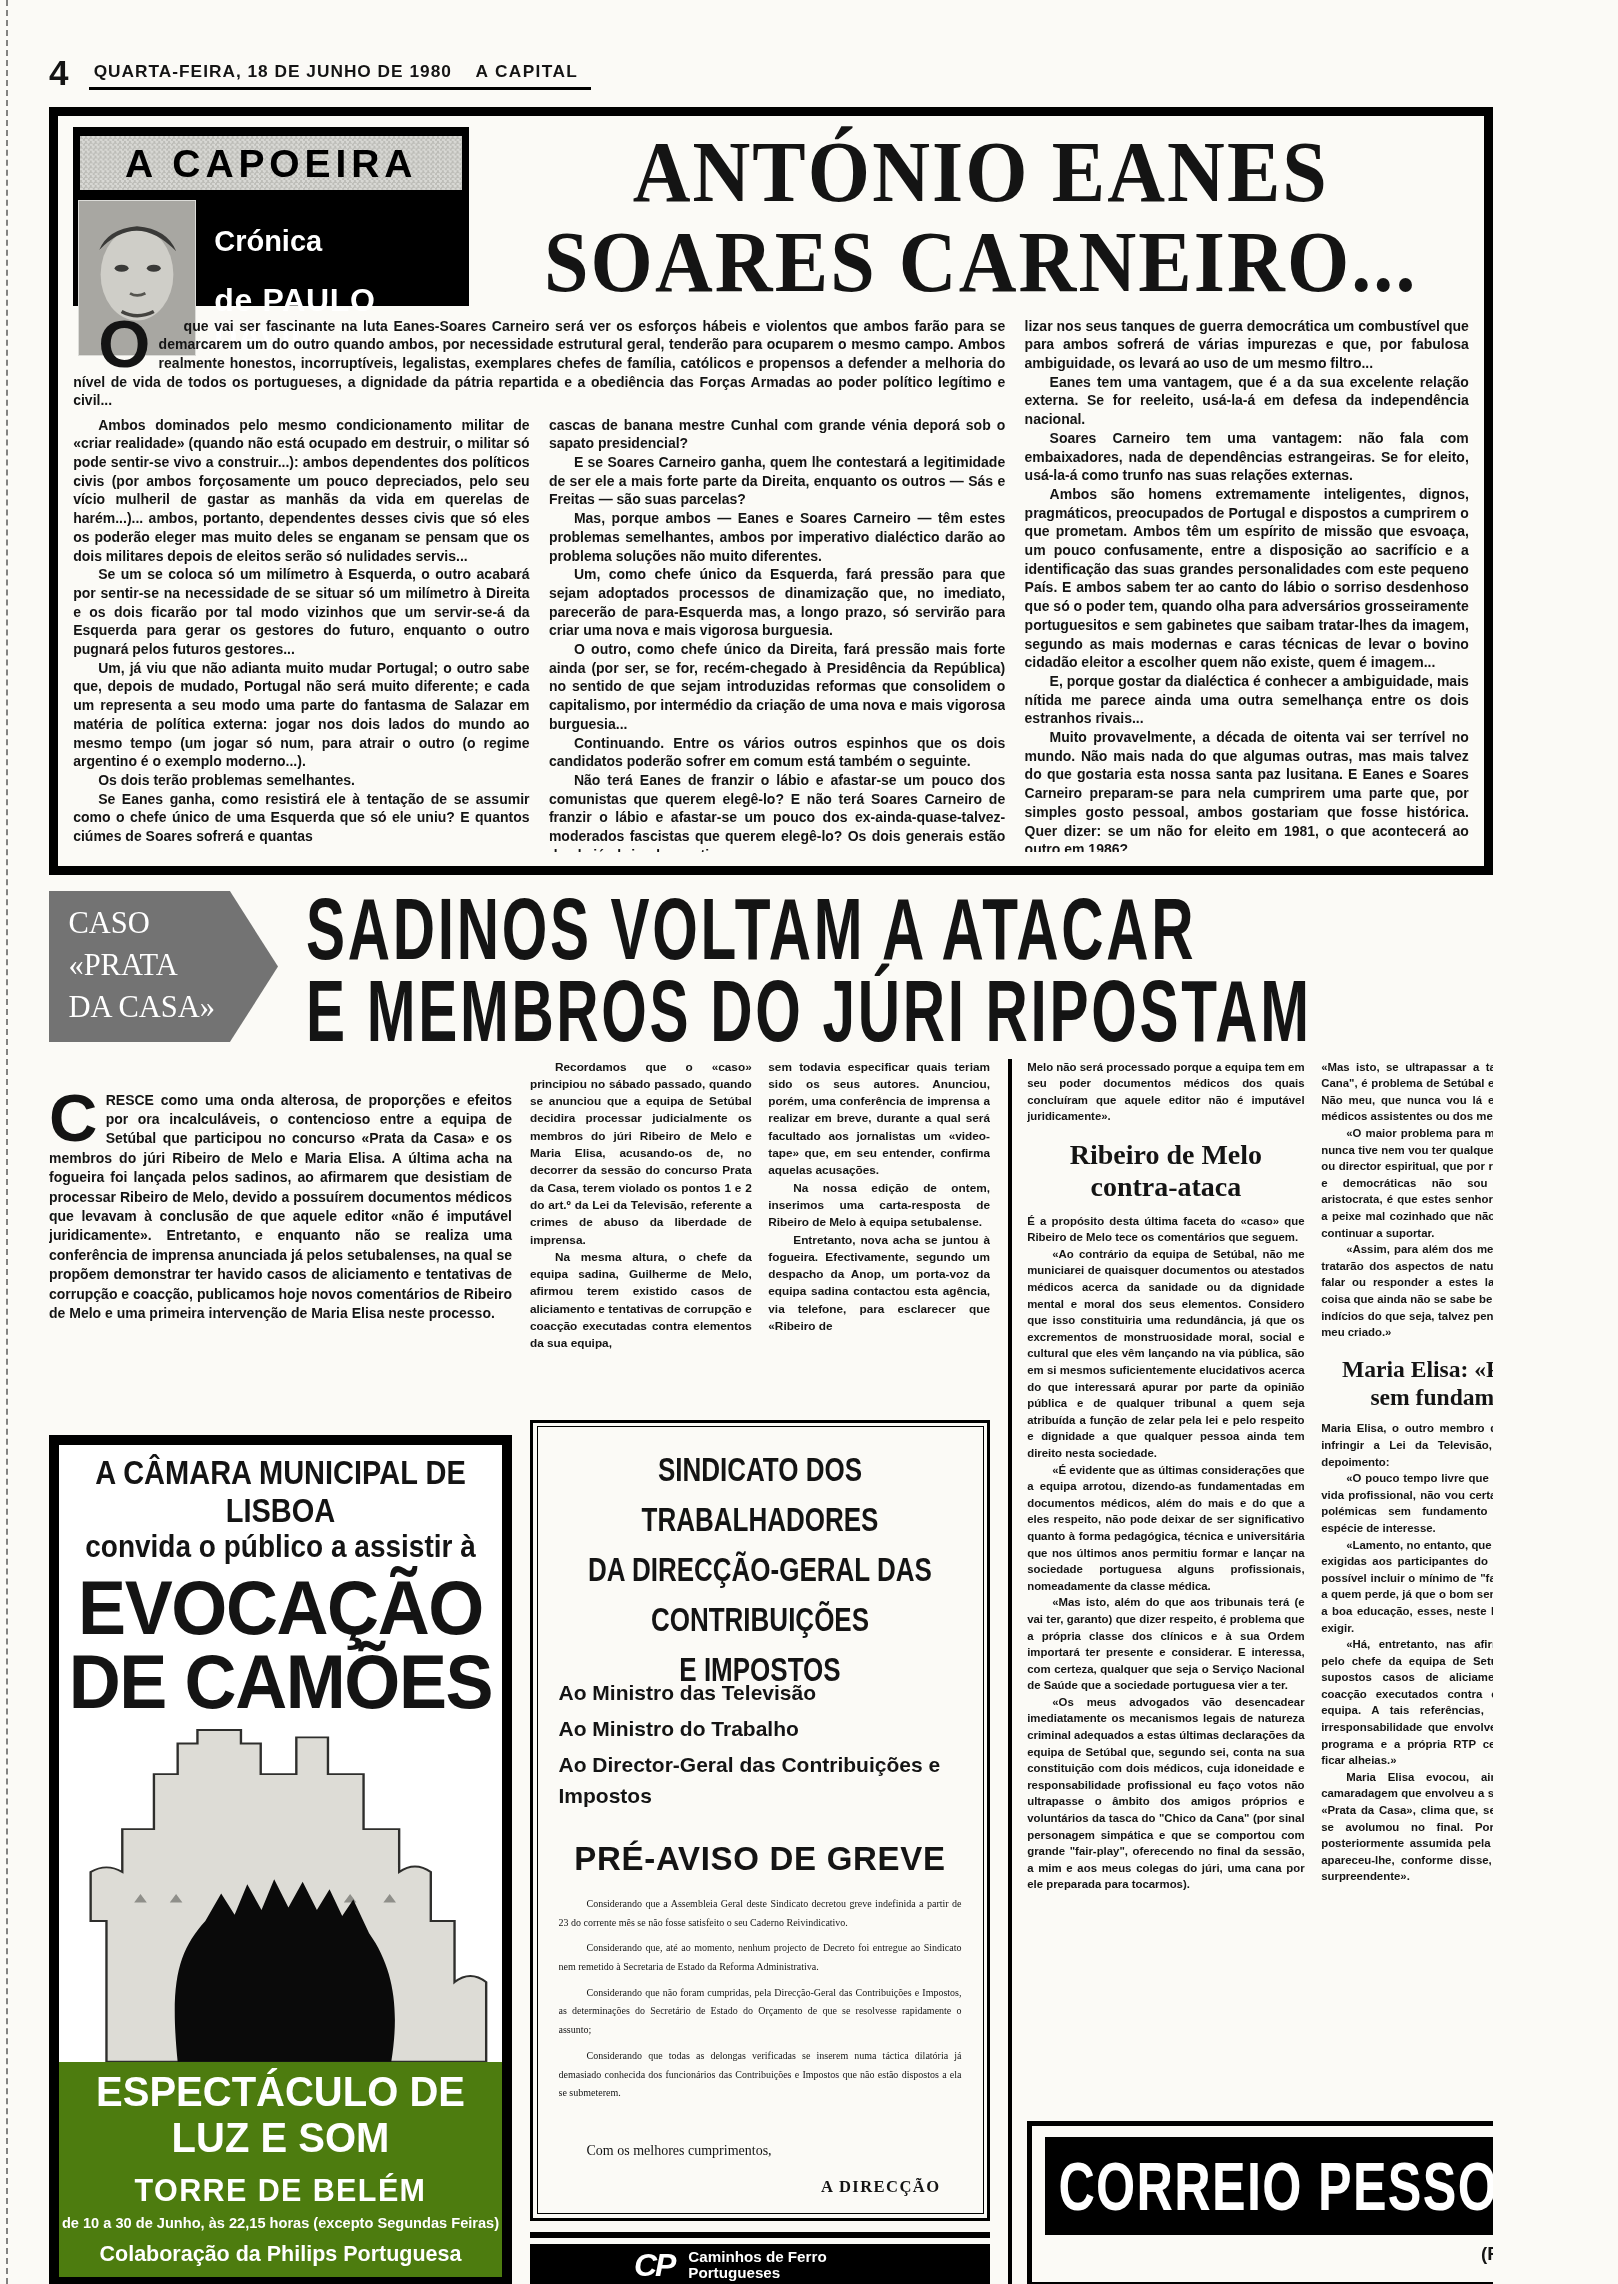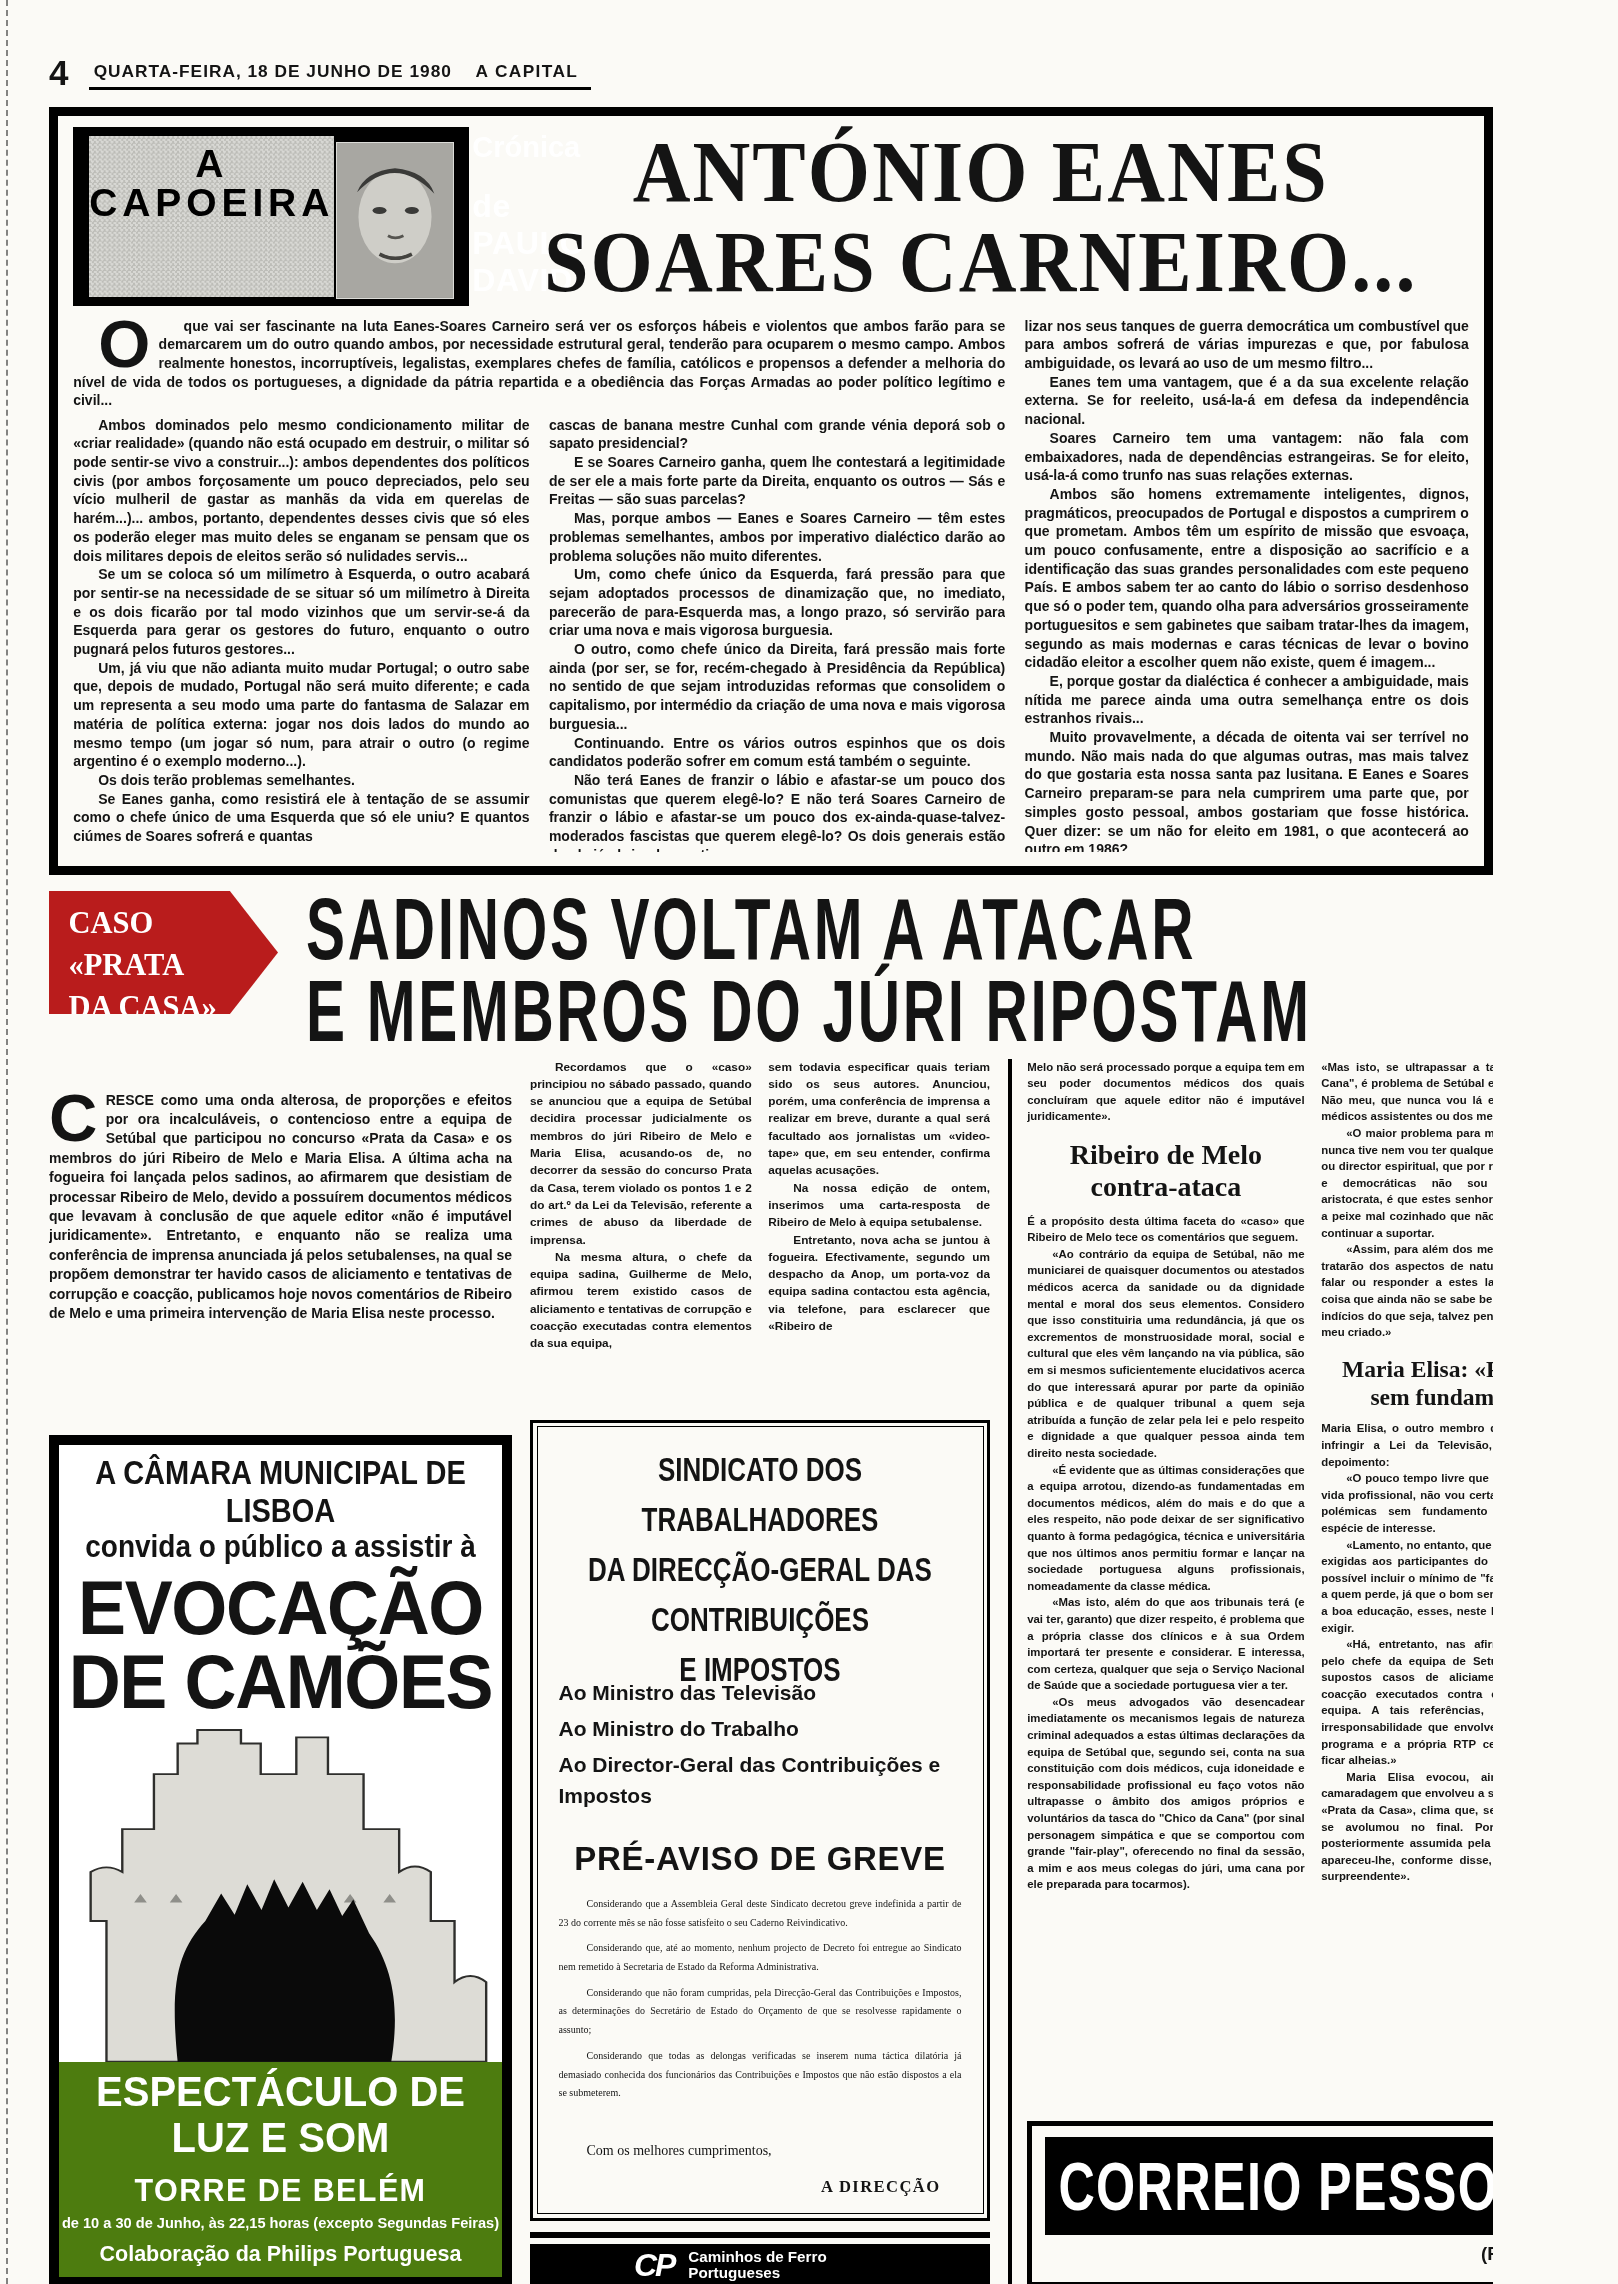--- a/index.html
+++ b/index.html
@@ -12,21 +12,21 @@
   .masthead{display:flex;align-items:flex-end;gap:21px;height:54px;}
   .pagenum{font-size:35px;font-weight:900;line-height:1;}
   .dateline{font-size:17.3px;font-weight:800;letter-spacing:1px;border-bottom:3.5px solid #000;
             padding:0 12.5px 5.5px 4.2px;display:flex;gap:23.6px;}
   .dateline .cap{letter-spacing:1.4px;}
 
   
   .eanes-box{margin-top:16.6px;border:9px solid #000;height:768px;box-sizing:border-box;
              padding:11px 15.2px;background:#fbfaf6;}
   .eanes-top{display:flex;gap:23.6px;height:179px;}
-  .capoeira{width:396px;background:#000;padding:7px 14px;box-sizing:border-box;display:flex;flex:none;}
+  .capoeira{width:396px;background:#000;padding:7px 5px;box-sizing:border-box;display:flex;flex-direction:column;flex:none;}
   .capoeira-title{background:repeating-conic-gradient(#d8d8d4 0% 25%,#bdbdb8 0% 50%) 0 0/4.9px 4.9px;
                   border:2.8px solid #000;color:#000;font-weight:900;font-size:39px;line-height:1.0;
                   text-align:center;letter-spacing:4.9px;padding:8.3px 0 7px;}
   .capoeira-bottom{flex:1;display:flex;gap:18px;padding-top:8.3px;align-items:stretch;}
   .portrait{width:116px;background:#9a9a96;flex:none;border:1.4px solid #dcdcd8;}
   .cronica{color:#fff;display:flex;flex-direction:column;justify-content:flex-end;gap:24px;}
   .cronica-1{font-size:29px;font-weight:800;}
   .cronica-2{font-size:32px;font-weight:800;letter-spacing:0.7px;}
   .eanes-headline{flex:1;display:flex;flex-direction:column;justify-content:space-between;
                   font-family:"Liberation Serif","DejaVu Serif",serif;font-weight:900;text-align:center;padding:2.8px 0 7px;}
@@ -38,23 +38,23 @@
   .lead-p{margin:0 0 4.2px;}
   .dropcap{float:left;font-size:67px;line-height:50px;font-weight:900;padding:2.8px 8.3px 0 0;}
   .two-cols{display:flex;gap:19.4px;flex:1;overflow:hidden;margin-top:5.5px;}
   .tcol{flex:1;}
   .eanes-col3{flex:1;overflow:hidden;}
   .bodycol p{margin:0;text-indent:25px;}
   .bodycol p.noindent{text-indent:0;}
 
   
   .caso-head{display:flex;gap:28px;height:166px;margin-top:11px;}
-  .caso-kicker{width:229px;height:123px;margin-top:5.5px;background:#b91c1c;color:#fff;flex:none;
+  .caso-kicker{width:229px;height:151px;margin-top:5.5px;background:#737373;color:#fff;flex:none;
                clip-path:polygon(0 0,79% 0,100% 50%,79% 100%,0 100%);
-               font-family:"Liberation Serif","DejaVu Serif",serif;font-weight:700;
+               font-family:"Liberation Serif","DejaVu Serif",serif;font-weight:400;
                font-size:30.5px;line-height:42px;padding:11px 0 0 19.4px;box-sizing:border-box;}
   .caso-headline{flex:1;padding-top:1.4px;}
   .caso-hl{height:82px;}
   .caso-hl span{display:inline-block;font-weight:900;font-size:61px;line-height:1.0;letter-spacing:2.8px;
                 transform:scale(0.96,1.42);transform-origin:left top;white-space:nowrap;}
 
   .caso-cols{display:flex;gap:18px;height:1228px;overflow:hidden;margin-top:7px;}
   .ctrackA{width:463px;flex:none;display:flex;flex-direction:column;}
   .caso-intro{height:360px;font-size:14px;line-height:19.4px;font-weight:700;text-align:justify;box-sizing:border-box;padding-top:32px;}
   .ctrackB{width:460px;flex:none;display:flex;flex-direction:column;}

